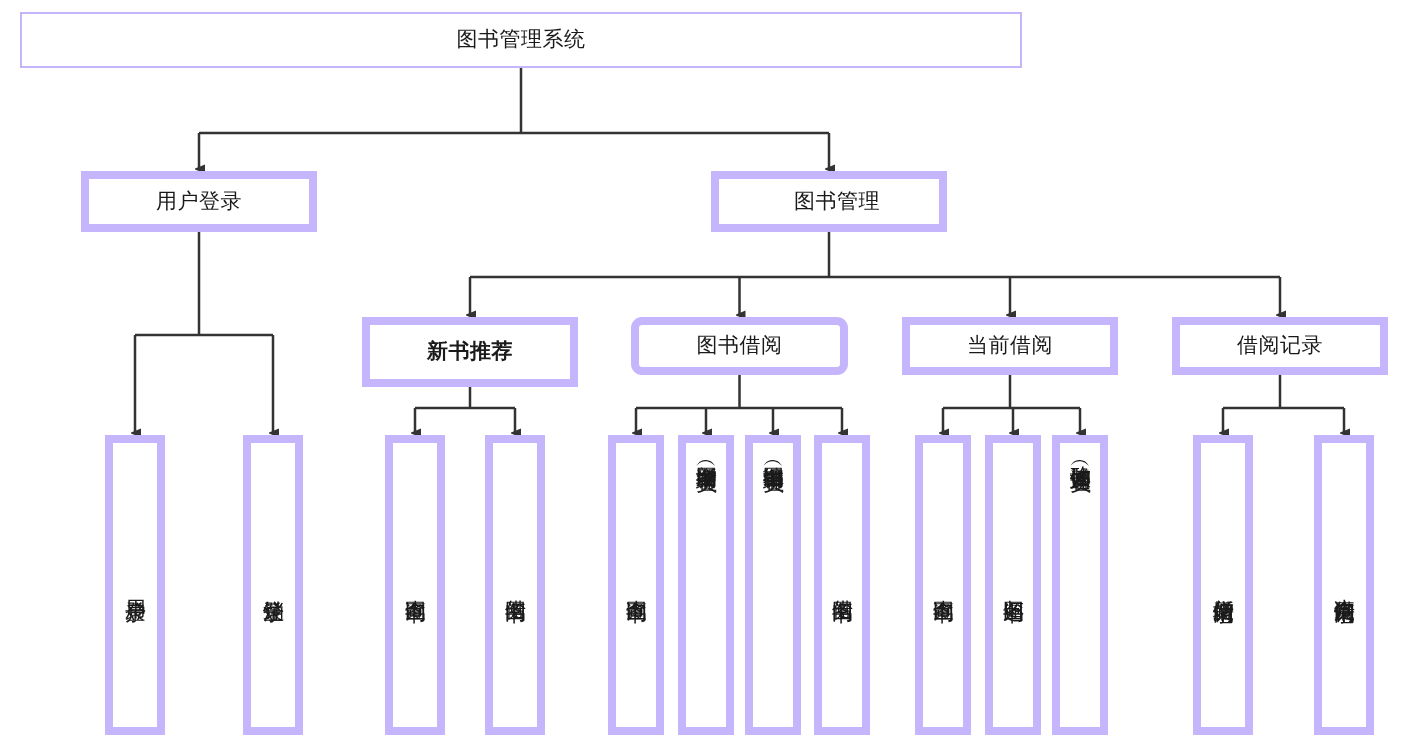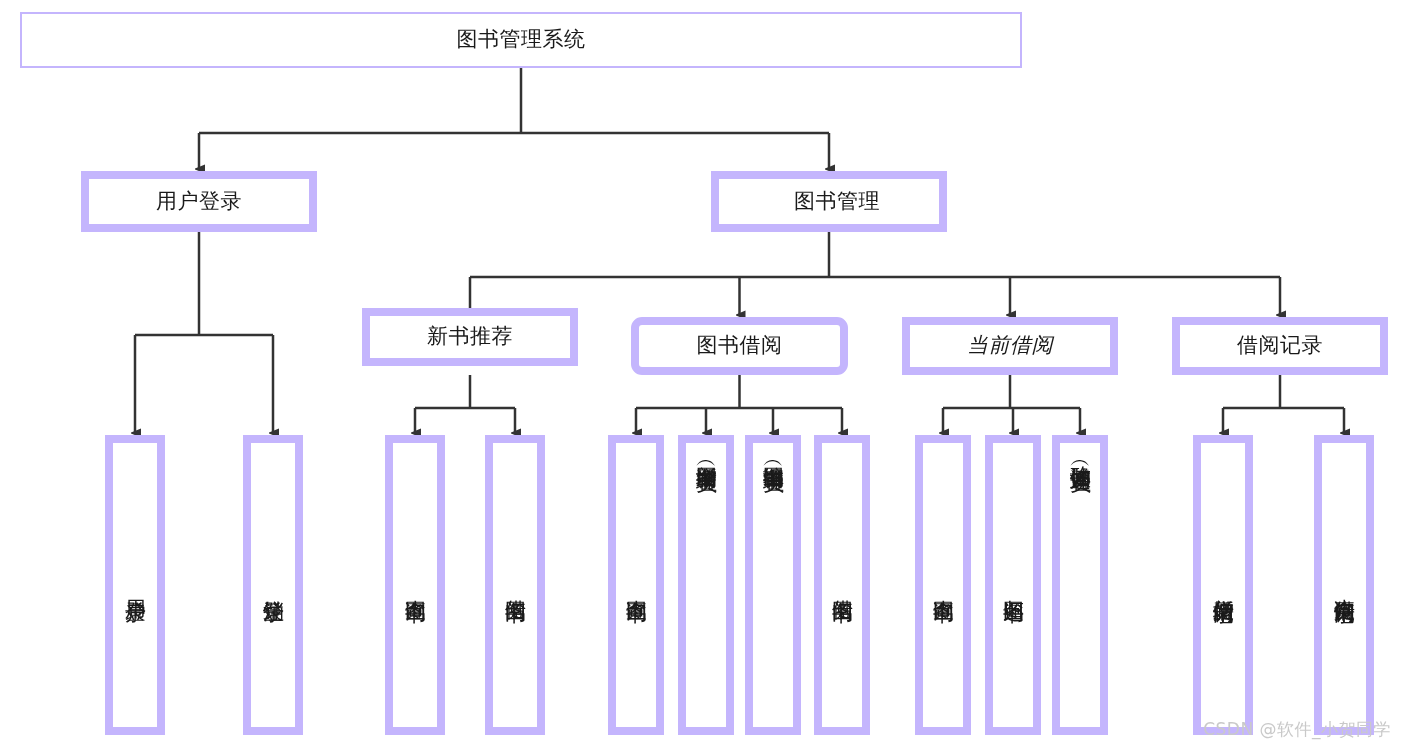--- a/index.html
+++ b/index.html
@@ -124,27 +124,27 @@
   <div id="node-layer">
       <div class="node-box level-root" style="left: 20px; top: 12px; width: 1002px; height: 56px;">
         <span class="node-label-h">图书管理系统</span>
       </div>
       <div class="node-box" style="left: 81px; top: 171px; width: 236px; height: 61px;">
         <span class="node-label-h">用户登录</span>
       </div>
       <div class="node-box" style="left: 711px; top: 171px; width: 236px; height: 61px; padding-left: 16px;">
         <span class="node-label-h">图书管理</span>
       </div>
-      <div class="node-box" style="left: 362px; top: 308px; width: 216px; height: 58px;">
+      <div class="node-box" style="left: 362px; top: 317px; width: 216px; height: 70px; font-weight: bold;">
         <span class="node-label-h">新书推荐</span>
       </div>
       <div class="node-box" style="left: 631px; top: 317px; width: 217px; height: 58px; border-radius: 11px;">
         <span class="node-label-h">图书借阅</span>
       </div>
-      <div class="node-box" style="left: 902px; top: 317px; width: 216px; height: 58px; font-style: italic;">
+      <div class="node-box" style="left: 902px; top: 317px; width: 216px; height: 58px;">
         <span class="node-label-h">当前借阅</span>
       </div>
       <div class="node-box" style="left: 1172px; top: 317px; width: 216px; height: 58px;">
         <span class="node-label-h">借阅记录</span>
       </div>
       <div class="node-box leaf centered" style="left: 105px; top: 435px; width: 60px; height: 300px;">
         <span class="node-label-v">用户登录</span>
       </div>
       <div class="node-box leaf centered" style="left: 243px; top: 435px; width: 60px; height: 300px;">
         <span class="node-label-v">注销登录</span>
@@ -177,15 +177,14 @@
         <span class="node-label-v">确认归还（管理员）</span>
       </div>
       <div class="node-box leaf centered" style="left: 1193px; top: 435px; width: 60px; height: 300px;">
         <span class="node-label-v">新增借阅记录</span>
       </div>
       <div class="node-box leaf centered" style="left: 1314px; top: 435px; width: 60px; height: 300px;">
         <span class="node-label-v">查询借阅记录</span>
       </div>
     </div>
 
-  <div id="watermark">CSDN @软件_小贺同学</div>
 
 </div>
 
 </body></html>

